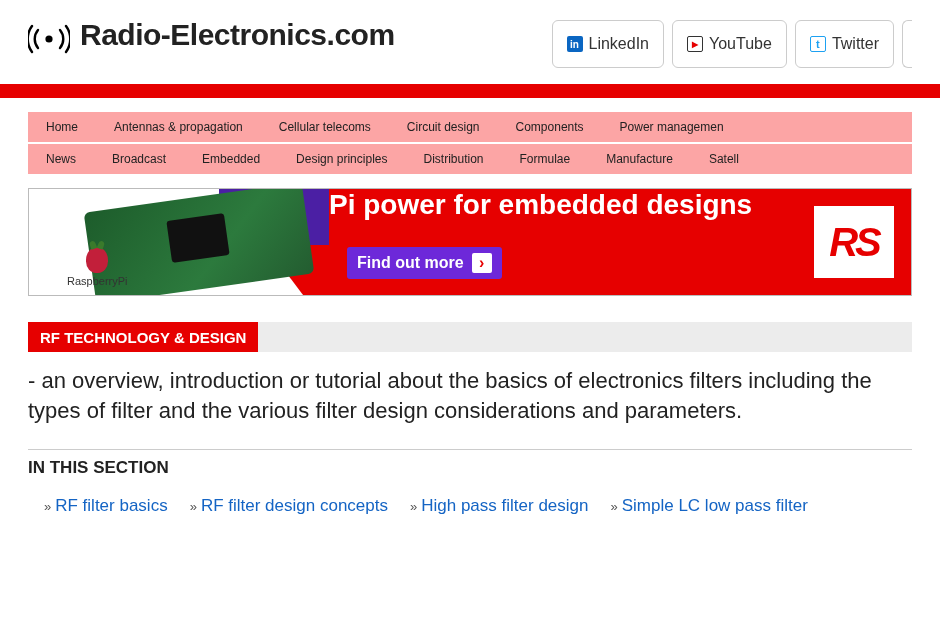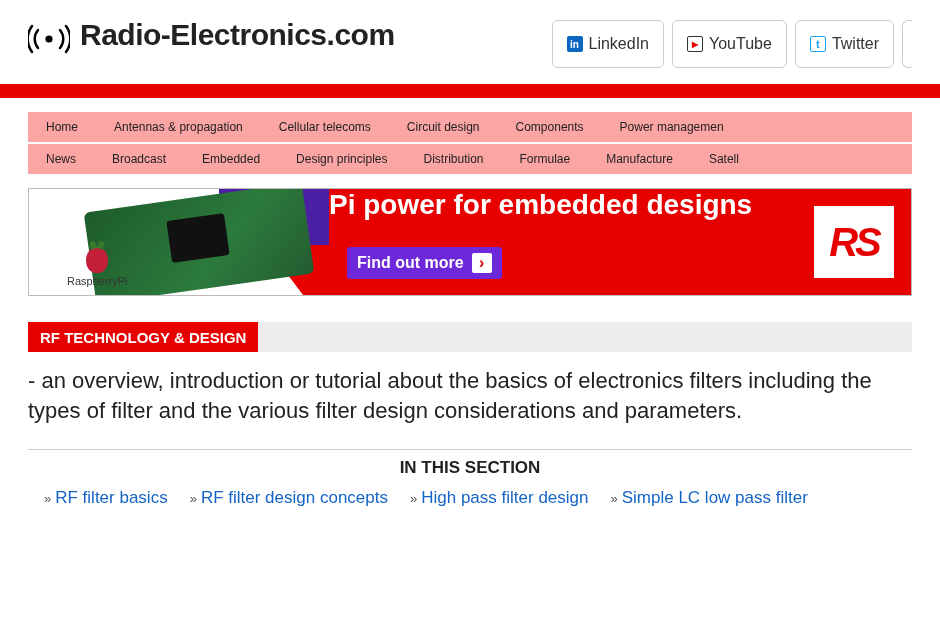--- a/index.html
+++ b/index.html
@@ -50,21 +50,21 @@
   
   .cat-wrap { margin: 26px 28px 0 28px; }
   .cat-bar { background: #ececec; height: 30px; display: flex; align-items: stretch; }
   .cat-tag { background: #e60000; color: #fff; font-weight: 700; font-size: 15px; padding: 3px 12px; display: inline-flex; align-items: center; }
 
   
   .article { margin: 14px 28px 0 28px; }
   .article h1 { font-size: 42px; font-weight: 400; color: #222; margin-bottom: 22px; }
   .article .subtitle { font-size: 22px; line-height: 1.35; color: #222; margin-bottom: 24px; }
   .sep { border: none; border-top: 1px solid #ccc; margin: 12px 0 8px 0; }
-  .section-head { font-weight: 700; font-size: 17px; margin: 6px 0 10px 0; text-align: center; }
+  .section-head { font-weight: 700; font-size: 17px; margin: 6px 0 18px 0; }
   .link-row { font-size: 17px; display: flex; flex-wrap: wrap; gap: 10px 22px; padding-left: 16px; }
   .link-row .item { display: inline-flex; align-items: center; gap: 6px; }
   .link-row .chevrons { color: #555; font-size: 13px; letter-spacing: -2px; }
   .link-row a { color: #1464c4; text-decoration: none; cursor: pointer; }
 </style>
 </head>
 <body>
 
 <div class="header">
   <div class="logo-block">

